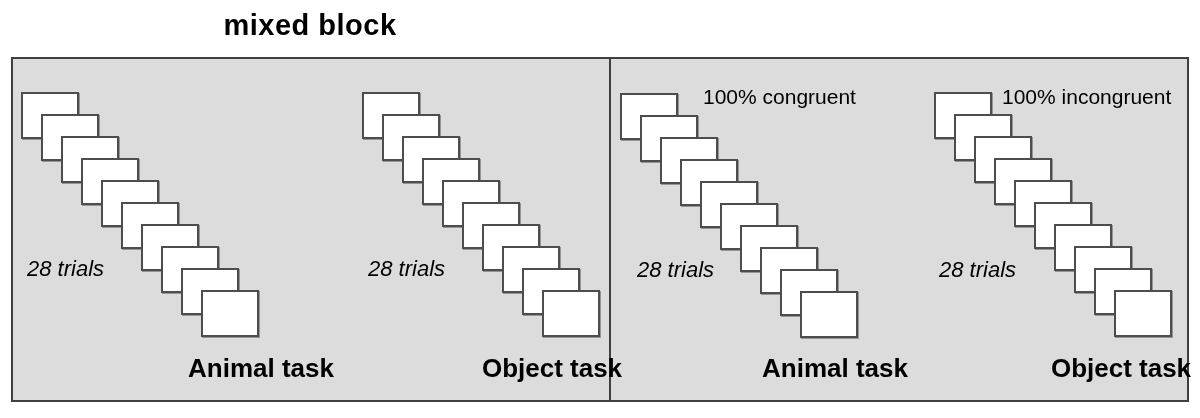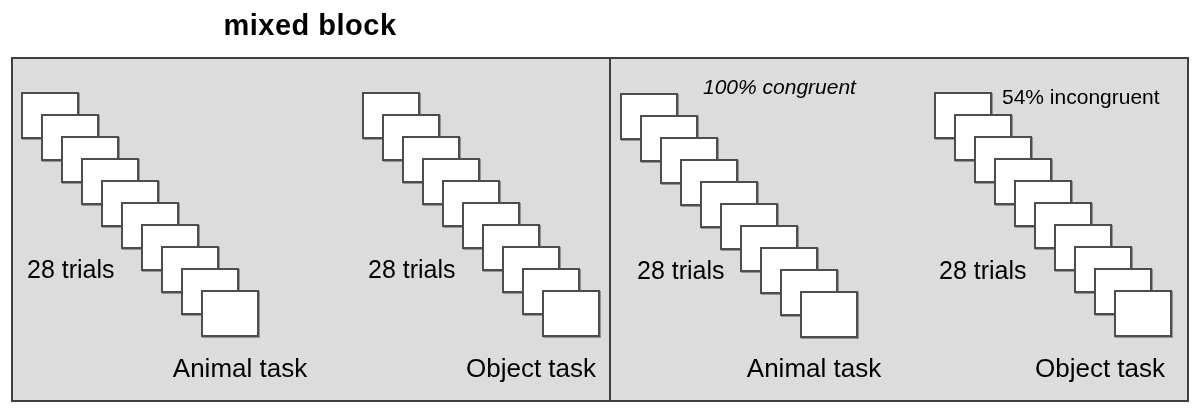--- a/index.html
+++ b/index.html
@@ -37,35 +37,36 @@
     border:2px solid #4d4d4d;
     box-sizing:border-box;
     box-shadow:1px 1px 0 rgba(60,60,60,0.45);
   }
   .cond{
     position:absolute;
     font-size:21px;line-height:22px;
     white-space:pre-line;
   }
   .cond-a{left:142px;top:84px;}
-  .cond-c{left:703px;top:76px;font-style:italic;}
+  .cond-c{left:703px;top:86px;}
   .cond-d{left:1002px;top:86px;}
   .trials{
     position:absolute;
-    font-size:25px;line-height:22px;
+    font-size:22px;line-height:22px;font-style:italic;
   }
   .trials-a{left:27px;top:258px;}
   .trials-b{left:368px;top:258px;}
   .trials-c{left:637px;top:259px;}
   .trials-d{left:939px;top:259px;}
   .task{
     position:absolute;top:353px;
-    font-size:26px;font-weight:normal;
+    font-size:26px;font-weight:bold;
     transform:translateX(-50%);
     white-space:nowrap;
+    margin-left:21px;
   }
   .task-a{left:240px;}
   .task-b{left:531px;}
   .task-c{left:814px;}
   .task-d{left:1100px;}
 </style>
 </head>
 <body>
 
 <div class="page">
@@ -118,21 +119,21 @@
       <div class="card" style="left: 60px; top: 66px;"></div>
       <div class="card" style="left: 80px; top: 88px;"></div>
       <div class="card" style="left: 100px; top: 110px;"></div>
       <div class="card" style="left: 120px; top: 132px;"></div>
       <div class="card" style="left: 140px; top: 154px;"></div>
       <div class="card" style="left: 160px; top: 176px;"></div>
       <div class="card" style="left: 180px; top: 198px;"></div>
     </div>
 
   <div class="cond cond-c">100% congruent</div>
-  <div class="cond cond-d">54% incongruent</div>
+  <div class="cond cond-d">100% incongruent</div>
 
   <div class="trials trials-a">28 trials</div>
   <div class="trials trials-b">28 trials</div>
   <div class="trials trials-c">28 trials</div>
   <div class="trials trials-d">28 trials</div>
 
   <div class="task task-a">Animal task</div>
   <div class="task task-b">Object task</div>
   <div class="task task-c">Animal task</div>
   <div class="task task-d">Object task</div>

